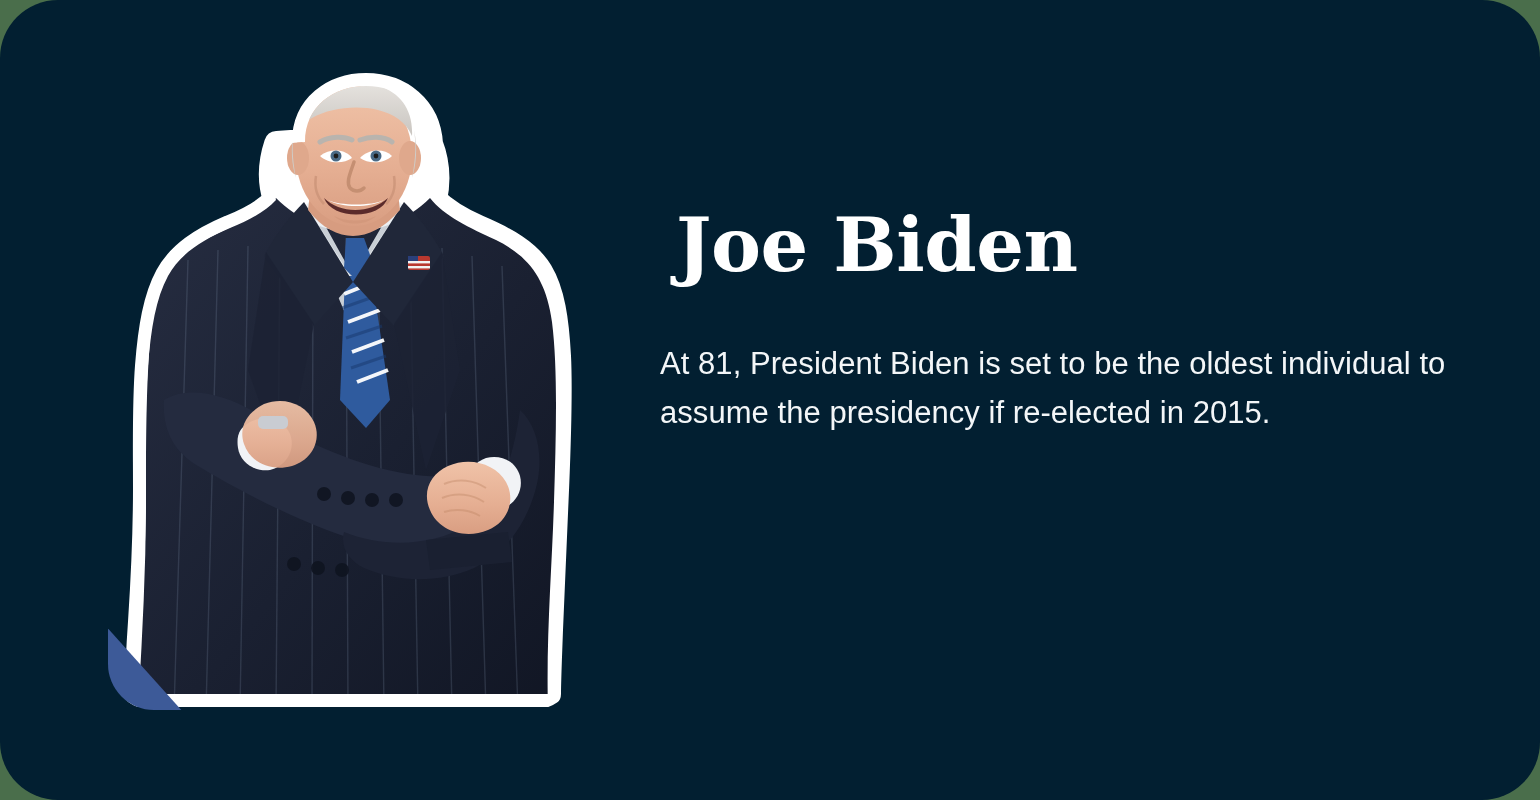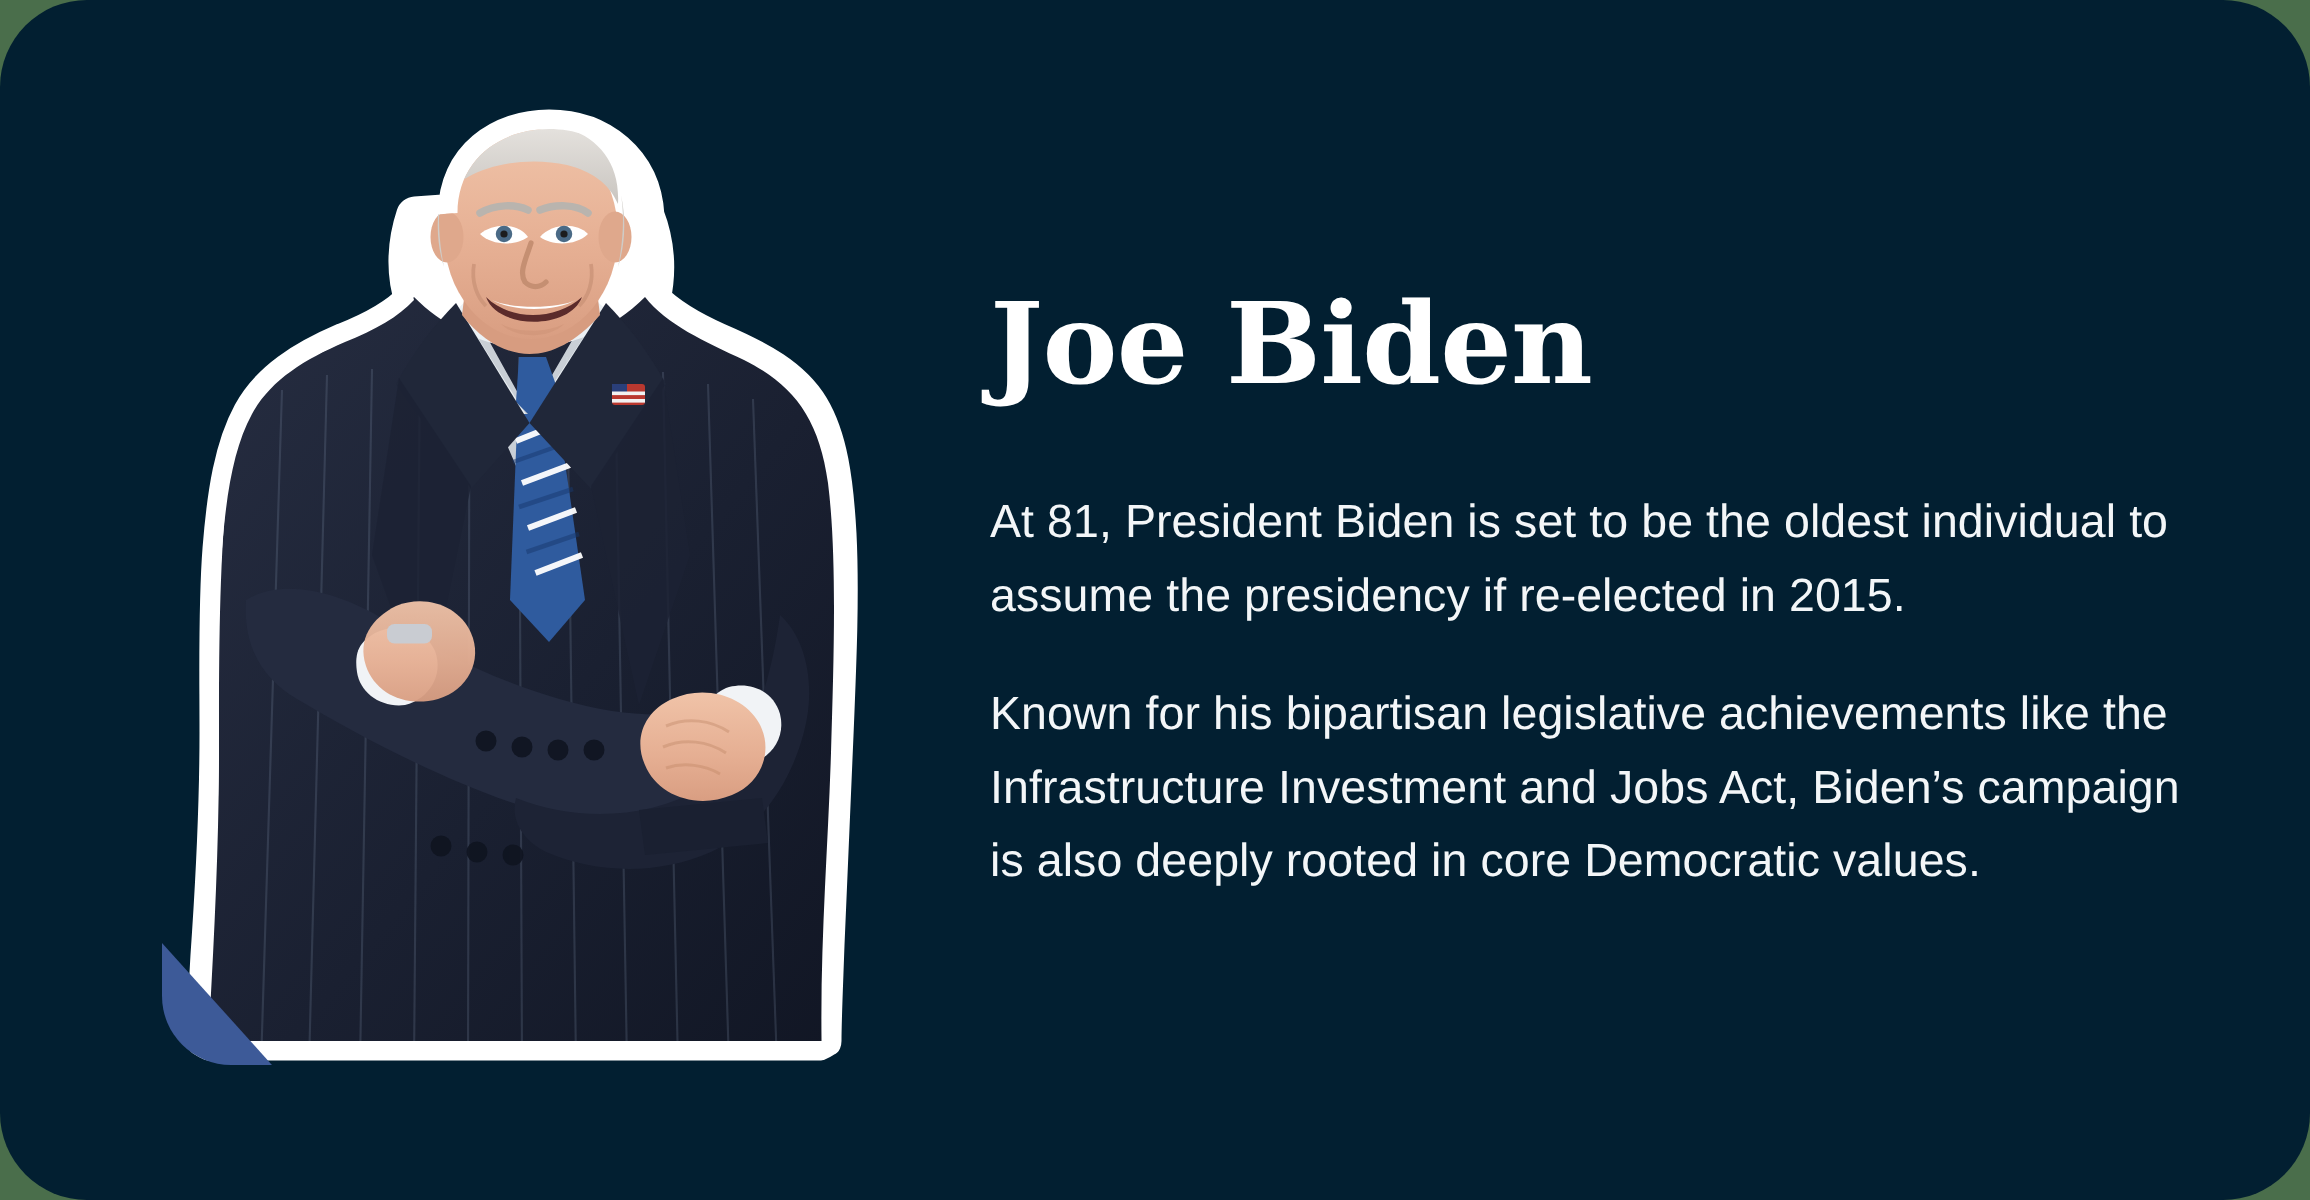--- a/index.html
+++ b/index.html
@@ -80,21 +80,21 @@
 
   
   .content {
     position: absolute;
     left: 660px;
     top: 192px;
     width: 810px;
   }
 
   .title {
-    margin: 0;
+    margin: 16px;
     font-family: "DejaVu Serif", "Liberation Serif", serif;
     font-weight: 700;
     font-size: 75px;
     line-height: 1.0;
     color: #ffffff;
     letter-spacing: -0.5px;
   }
 
   .body-block { margin-top: 56px; }
 
@@ -295,17 +295,16 @@
         <span class="ribbon-label">Democrat</span>
       </div>
     </div>
   </div>
 
   <div class="content">
     <h1 class="title">Joe Biden</h1>
 
     <div class="body-block">
       <p class="paragraph">At 81, President Biden is set to be the oldest individual to assume the presidency if re-elected in 2015.</p>
-      <p class="paragraph">Known for his bipartisan legislative achievements like the Infrastructure Investment and Jobs Act, Biden’s campaign is also deeply rooted in core Democratic values.</p>
     </div>
   </div>
 
 </div>
 
 </body></html>

